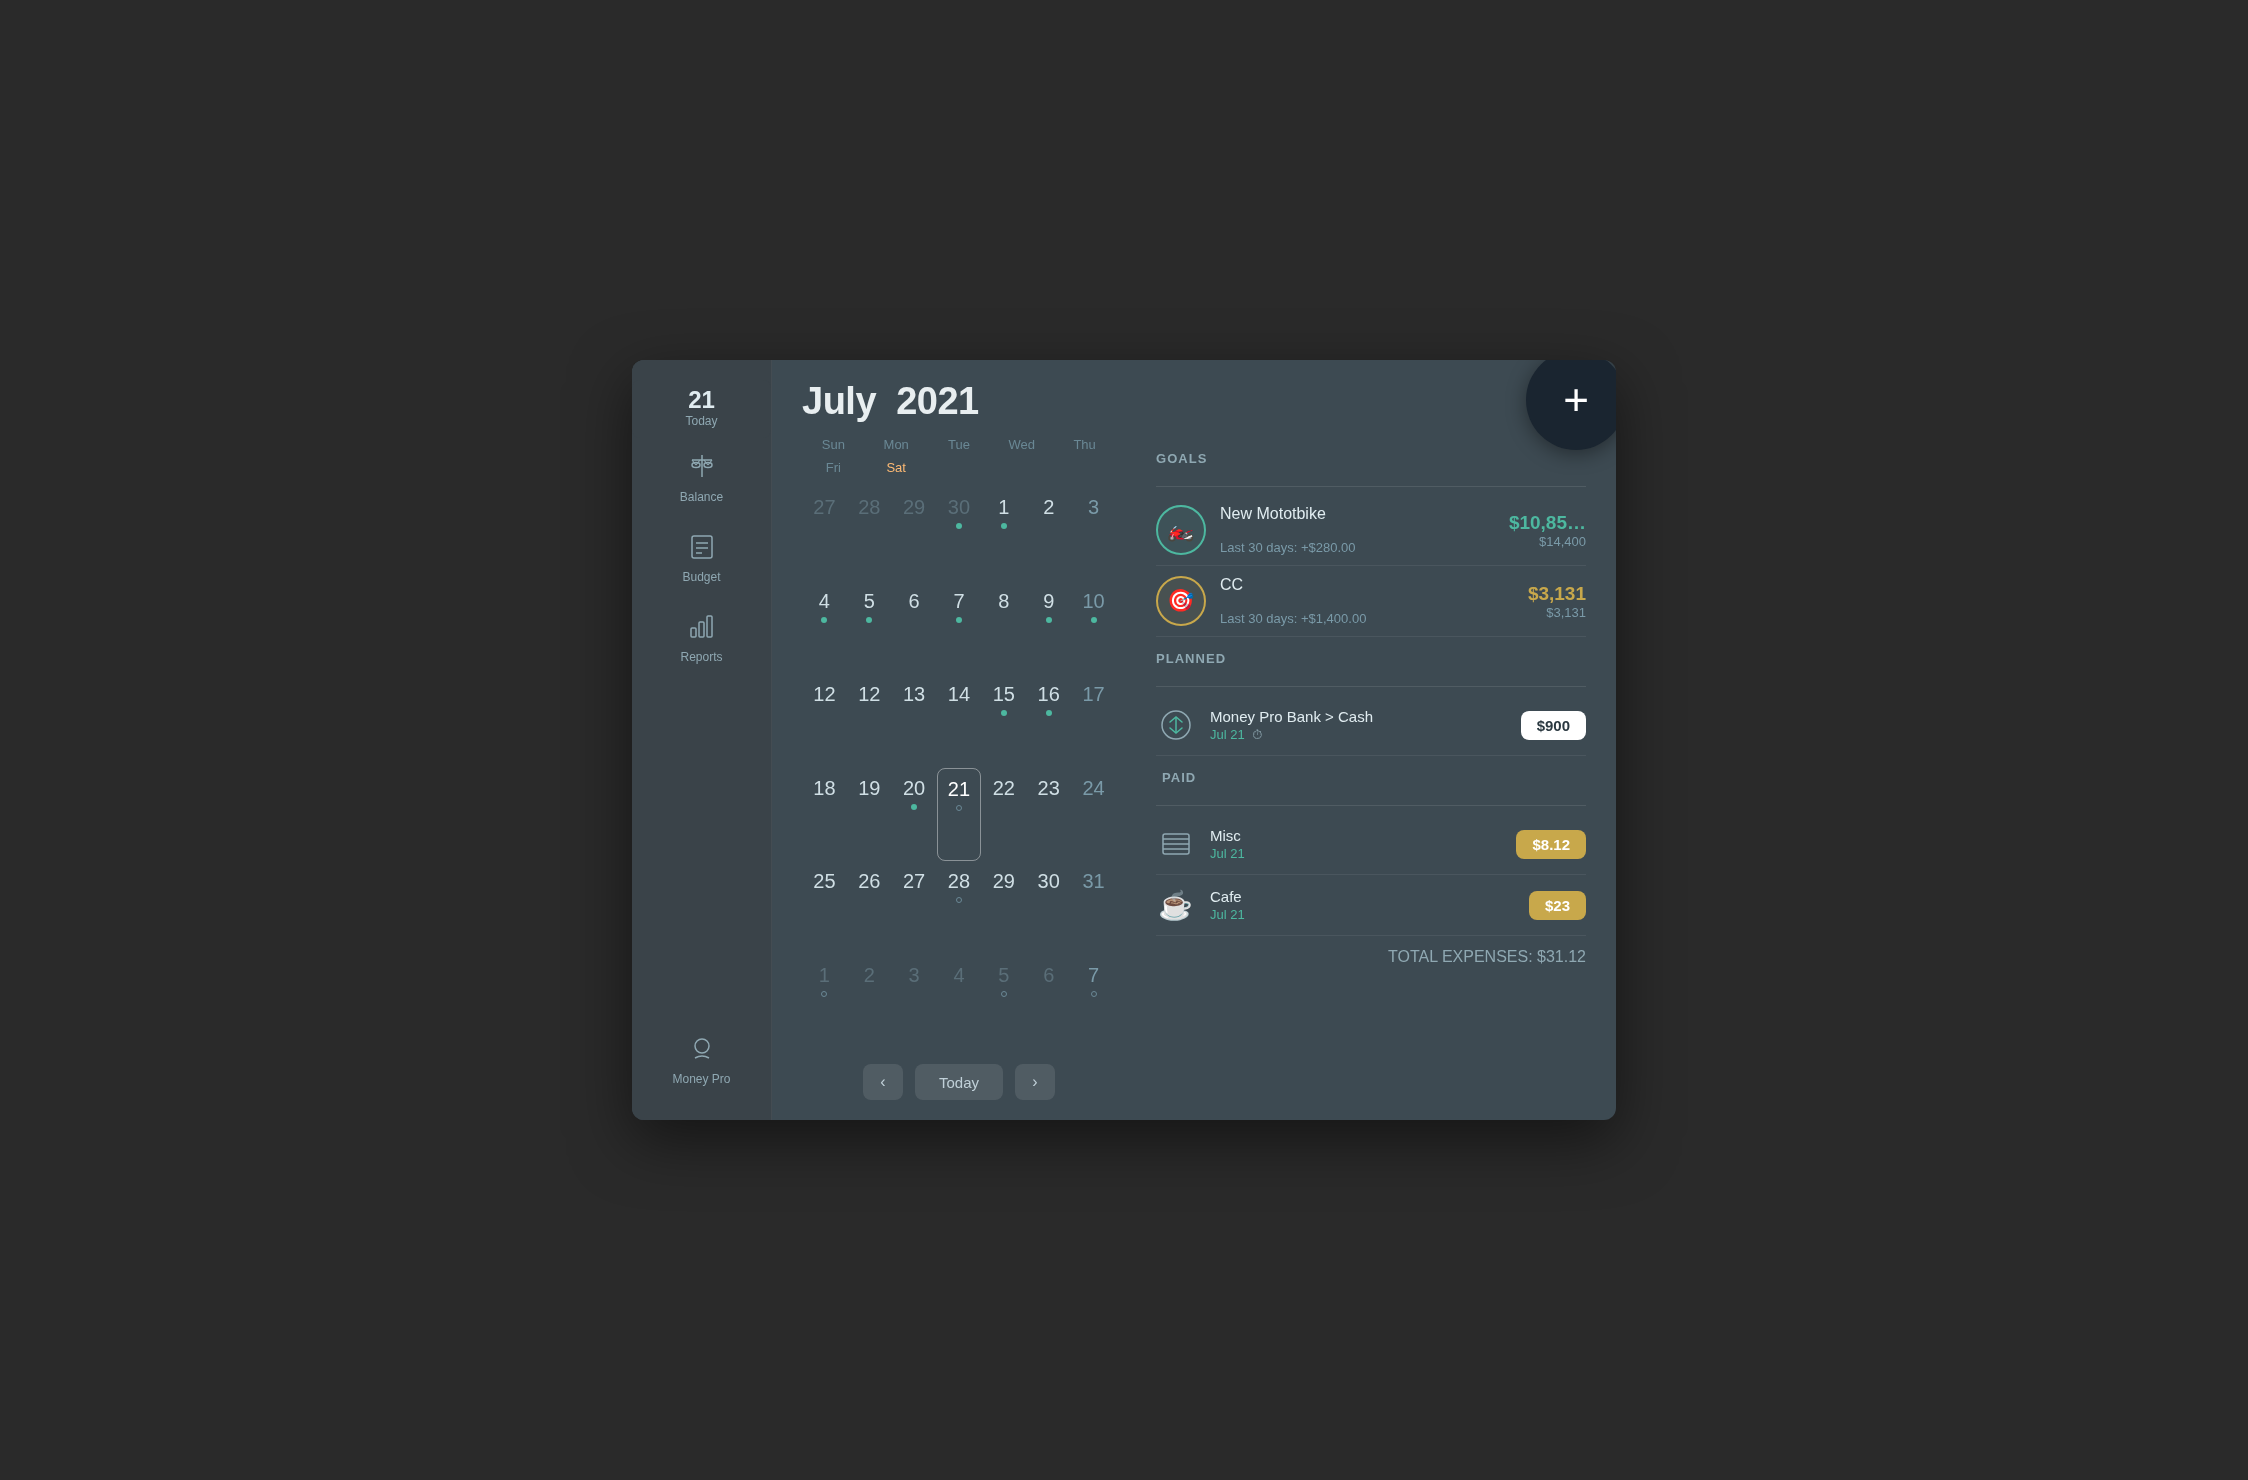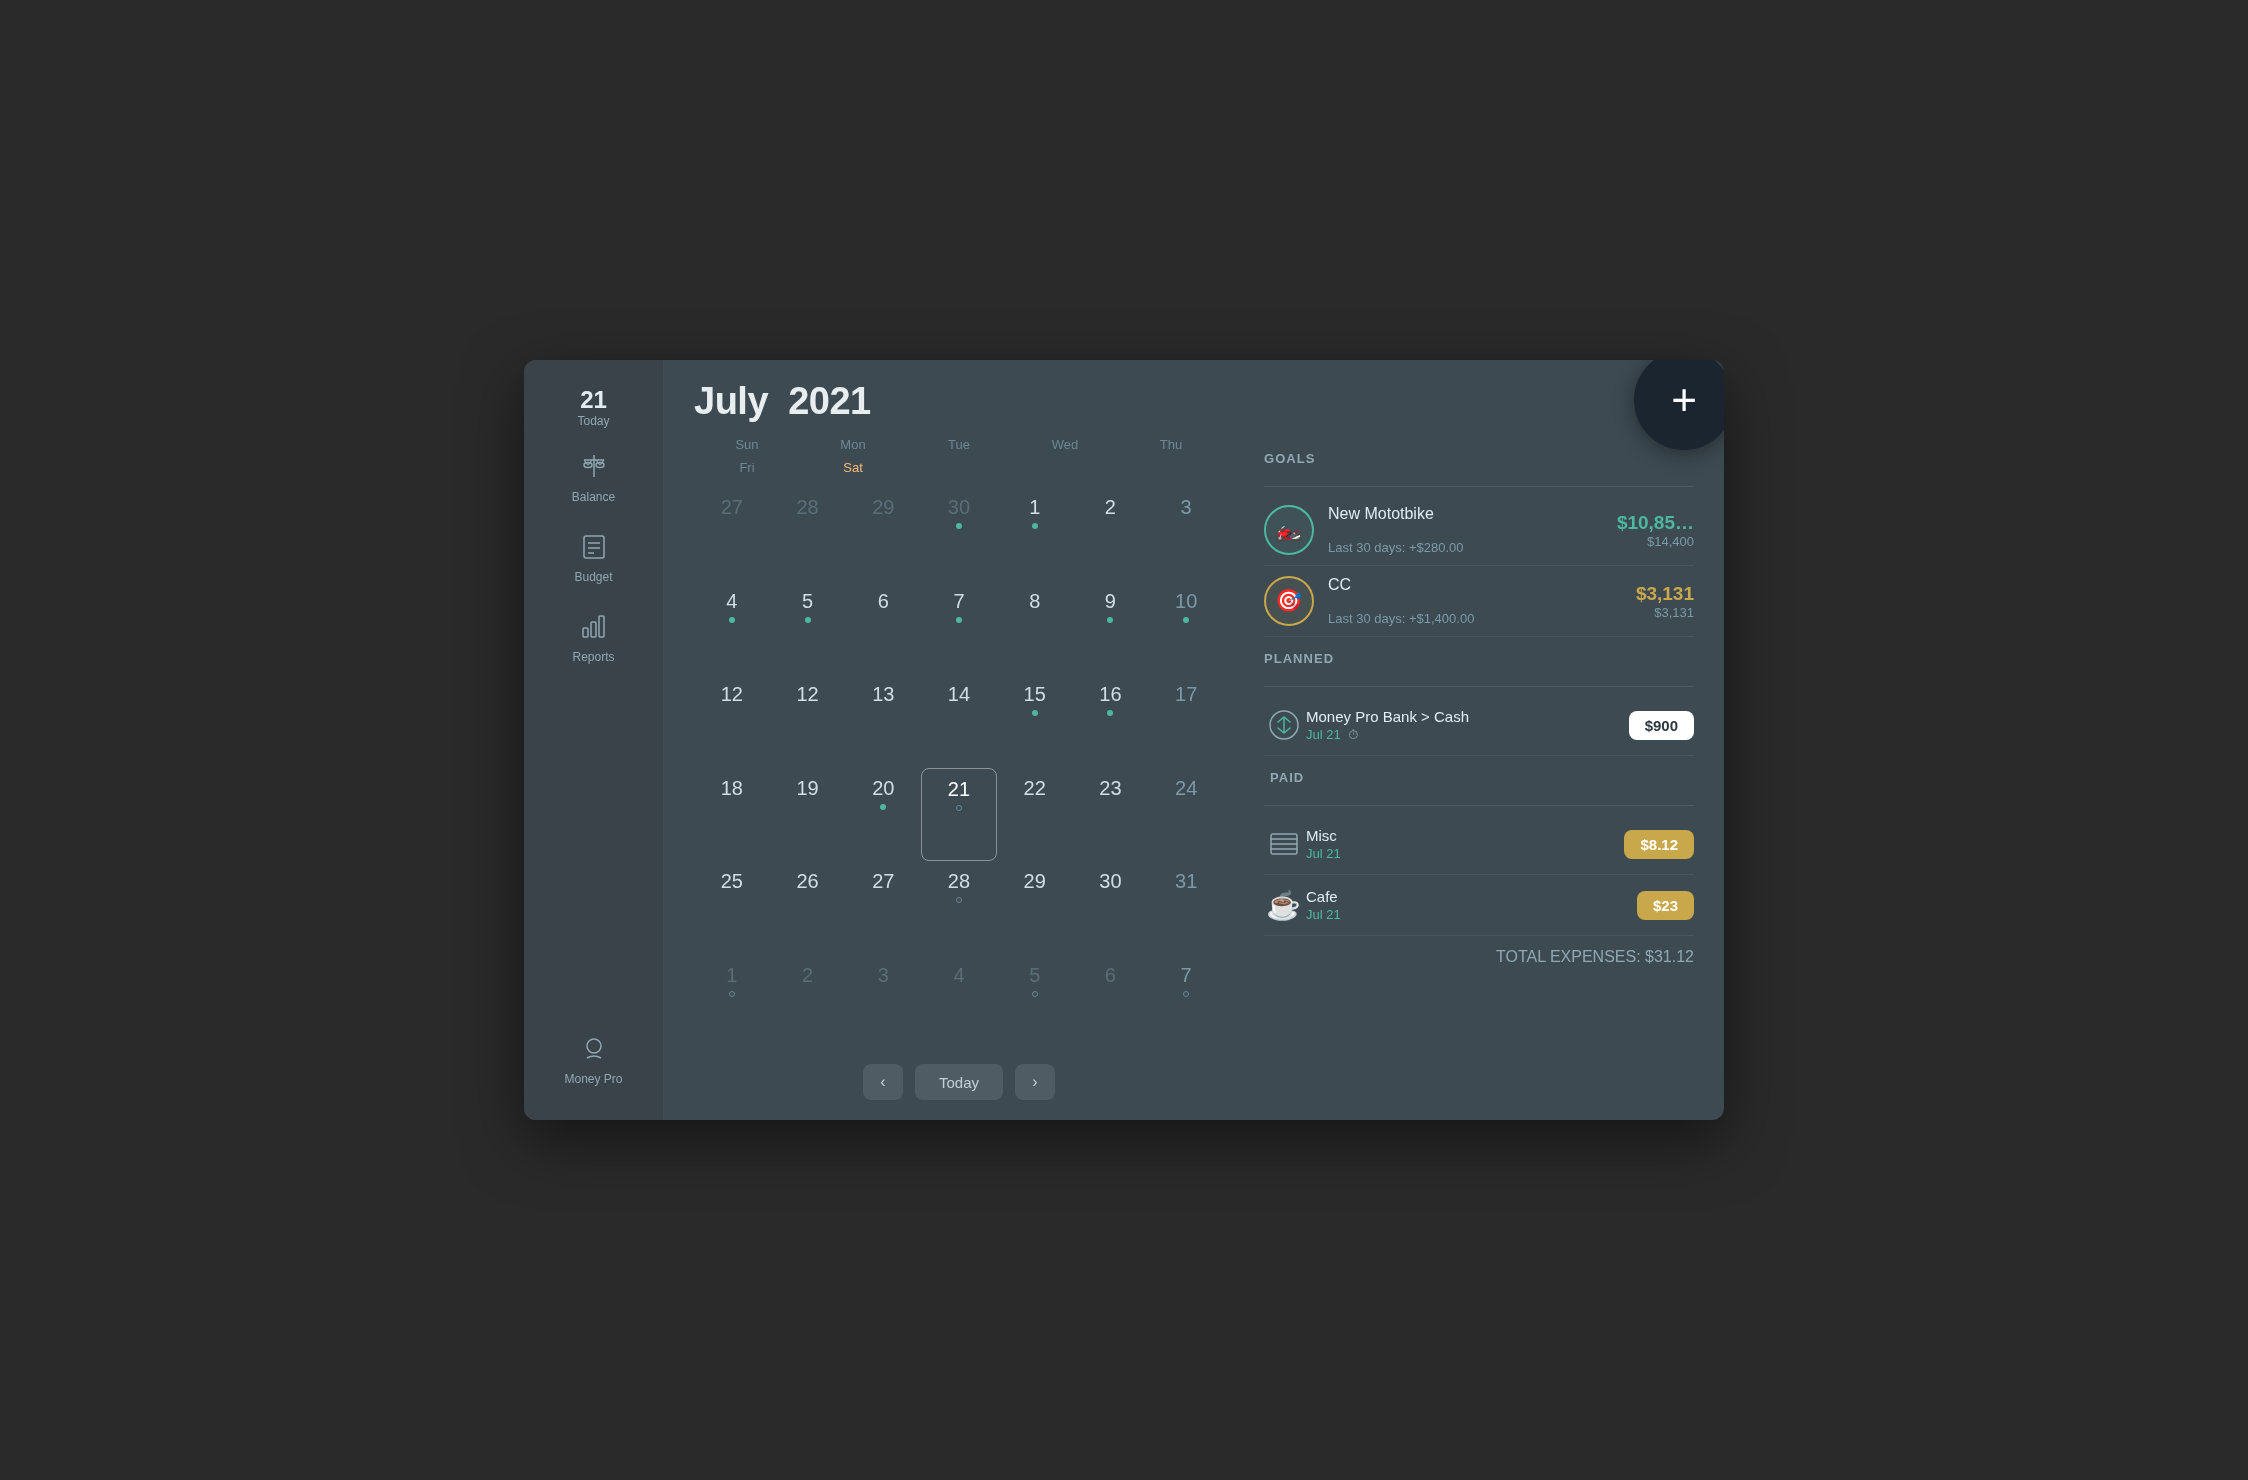--- a/index.html
+++ b/index.html
@@ -5,21 +5,21 @@
     * { box-sizing: border-box; margin: 0; padding: 0; }
     body {
       background: #2a2a2a;
       display: flex;
       align-items: center;
       justify-content: center;
       min-height: 100vh;
       font-family: -apple-system, BlinkMacSystemFont, 'Segoe UI', sans-serif;
     }
     .app-window {
-      width: 1200px;
+      width: 984px;
       height: 760px;
       background: #3d4a52;
       border-radius: 12px;
       overflow: hidden;
       display: flex;
       position: relative;
       box-shadow: 0 20px 60px rgba(0,0,0,0.5);
     }
     
     .sidebar {
@@ -271,21 +271,21 @@
     }
     .goal-current.yellow { color: #c8a84b; }
     .goal-total {
       font-size: 13px;
       color: #7a9aa8;
     }
     
     .transaction-item {
       display: flex;
       align-items: center;
-      gap: 2px;
+      gap: 14px;
       padding: 10px 0;
       border-bottom: 1px solid rgba(255,255,255,0.07);
     }
     .trans-icon {
       width: 40px;
       height: 40px;
       display: flex;
       align-items: center;
       justify-content: center;
       font-size: 20px;

